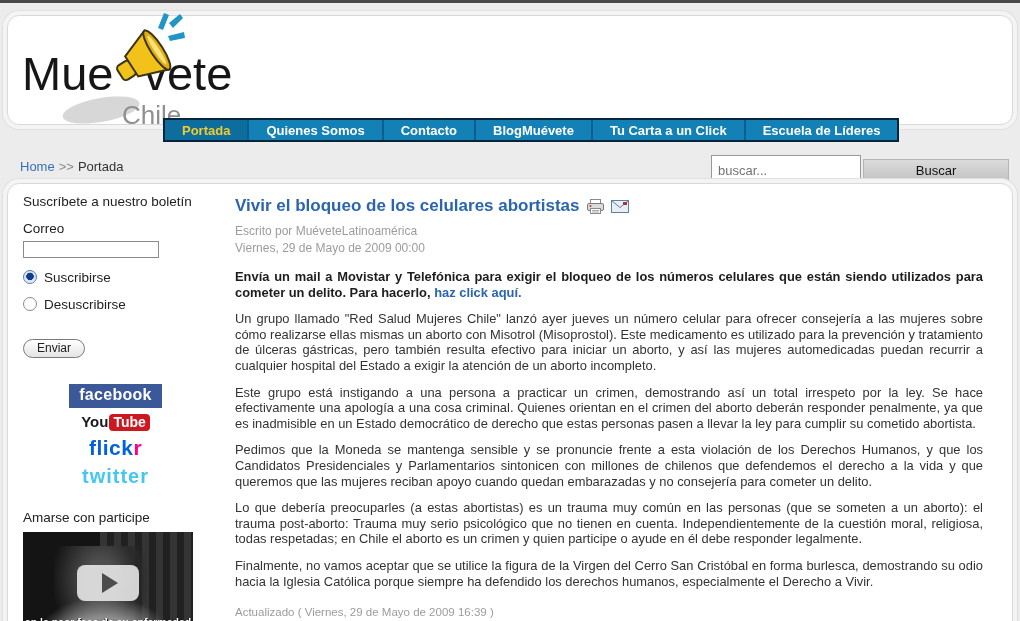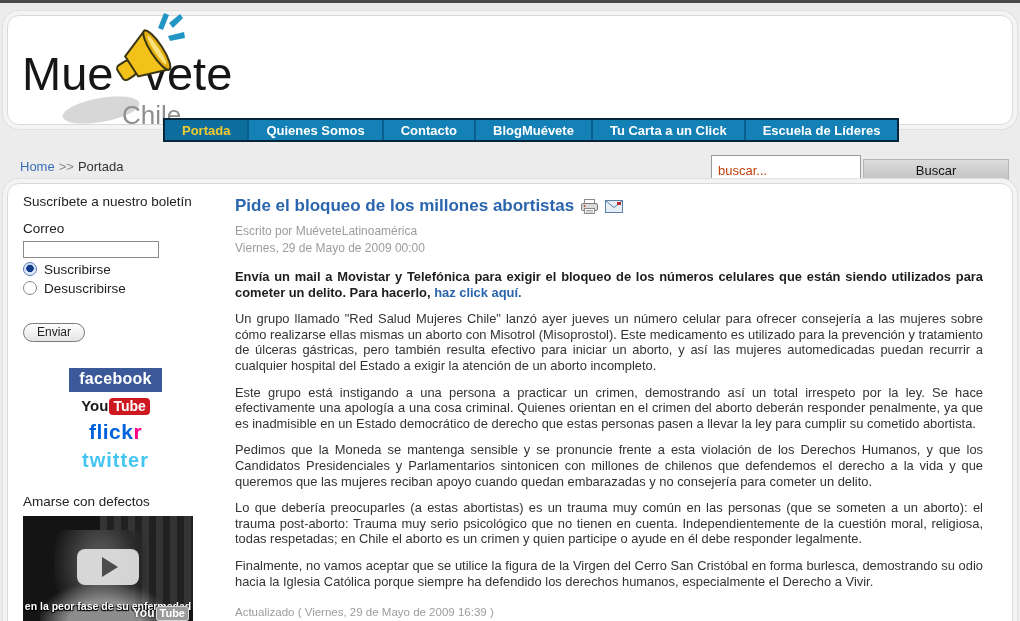--- a/index.html
+++ b/index.html
@@ -43,42 +43,42 @@
   .nav-item:first-child { border-left:none; }
   .nav-item.active { background:#0d6d9c; color:#f3cb2e; }
 
   
   .breadcrumb { position:absolute; left:20px; top:159px; font-size:13px; color:#555; }
   .breadcrumb a { color:#3a6fb7; text-decoration:none; }
   .bc-sep { color:#8a8a8a; margin:0 4px; }
   .bc-current { color:#333; }
   .search { position:absolute; right:11px; top:155px; display:flex; align-items:center; }
   .search input {
-    width:150px; height:20px; border:1px solid #999; font-size:13px; color:#c2410c;
+    width:150px; height:20px; border:1px solid #999; font-size:13px; color:#737373;
     padding:14px 6px; font-family:"Liberation Sans", sans-serif;
   }
   .search button {
     width:146px; height:22px; margin-left:2px; border:1px solid #b5b5b5;
     background:linear-gradient(#dcdcdc,#c3c3c3); font-size:13px; color:#111;
     font-family:"Liberation Sans", sans-serif; cursor:pointer;
   }
 
   
   .content-box {
     position:absolute; left:7px; right:7px; top:183px; height:460px;
     background:#fff; border:1px solid #d9d9d9; border-radius:12px 12px 0 0;
     box-shadow:0 0 0 4px #f4f4f4, 0 0 0 5px #e0e0e0;
   }
 
   
   .sidebar { position:absolute; left:15px; top:10px; width:202px; }
   .nl-title { font-size:13.5px; color:#222; margin:0 0 12px; font-weight:normal; }
   .nl-label { font-size:13.5px; color:#222; margin-bottom:3px; }
   .nl-input { width:136px; height:17px; border:1px solid #8a8a8a; padding:1px 4px; font-size:12px; }
-  .radio-row { display:flex; align-items:center; margin-top:4px; font-size:13.5px; color:#222; }
+  .radio-row { display:flex; align-items:center; margin-top:12px; font-size:13.5px; color:#222; }
   .radio {
     width:14px; height:14px; border-radius:50%; border:1.5px solid #8a8a8a;
     background:#fff; margin-right:7px; flex:0 0 auto; cursor:pointer;
   }
   .radio.checked {
     border-color:#5b79b5;
     background:radial-gradient(circle at 50% 45%, #123c8c 0 3.5px, #cfe0f5 4px, #eef4fd 7px);
   }
   .enviar {
     margin-top:27px; padding:1px 13px 2px; font-size:12px; color:#222;
@@ -231,40 +231,40 @@
         <span class="yt-you">You</span><span class="yt-tube">Tube</span>
       </div>
       <div class="social-row">
         <span class="flickr"><span class="flickr-blue">flick</span><span class="flickr-pink">r</span></span>
       </div>
       <div class="social-row">
         <span class="twitter">twitter</span>
       </div>
     </div>
 
-    <div class="video-title">Amarse con defectos</div>
+    <div class="video-title">Amarse con participe</div>
     <div class="video-thumb">
       <div class="vt-curtain"></div>
       <div class="vt-person"></div>
       <div class="vt-shirt"></div>
       <div class="vt-bottom"></div>
       <div class="vt-play">
           <div class="vt-play-tri"></div>
         </div>
       <div class="vt-caption">en la peor fase de su enfermedad</div>
       <div class="vt-mark">
         <span class="vt-mark-you">You</span><span class="vt-mark-tube">Tube</span>
       </div>
     </div>
     
   </div>
 
   <div class="article">
     <div class="art-title-row">
-      <h1 class="art-title">Pide el bloqueo de los millones abortistas</h1>
+      <h1 class="art-title">Vivir el bloqueo de los celulares abortistas</h1>
       <span class="icon-btn">
         <svg width="17" height="15" viewBox="0 0 17 15">
           <rect x="3.5" y="0.5" width="10" height="4" fill="#fff" stroke="#8a8a8a"></rect>
           <rect x="0.5" y="4.5" width="16" height="7" rx="1.5" fill="#dcdcdc" stroke="#7c7c7c"></rect>
           <circle cx="3.5" cy="7" r="1" fill="#c0392b"></circle>
           <rect x="3.5" y="9.5" width="10" height="5" fill="#fff" stroke="#8a8a8a"></rect>
           <line x1="5" y1="11.5" x2="12" y2="11.5" stroke="#aaa"></line>
           <line x1="5" y1="13" x2="12" y2="13" stroke="#aaa"></line>
         </svg>
       </span>

